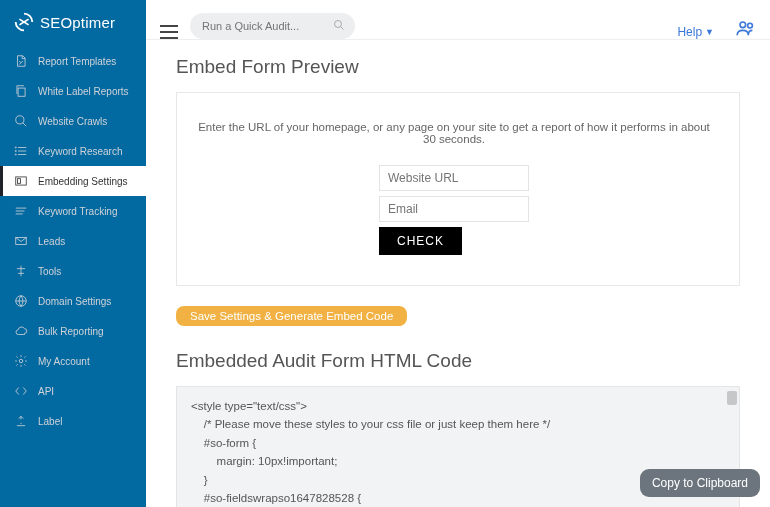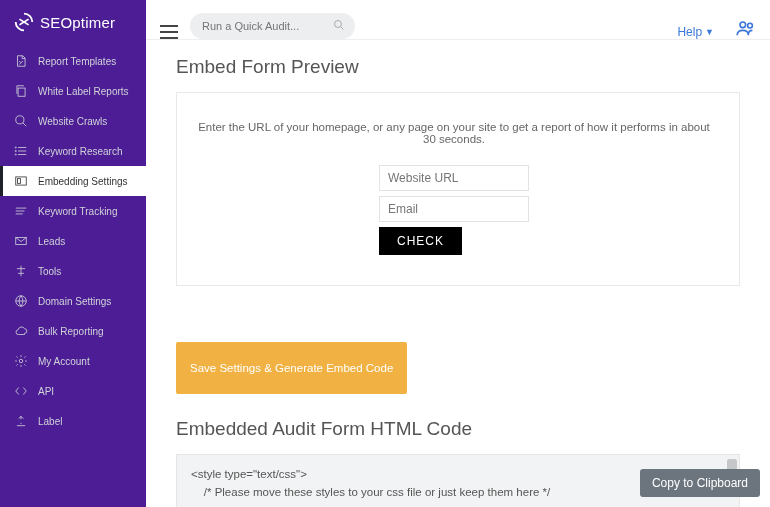--- a/index.html
+++ b/index.html
@@ -1,17 +1,17 @@
 <!DOCTYPE html>
 <html><head>
 <meta charset="utf-8">
 <style>
 * { box-sizing: border-box; margin: 0; padding: 0; }
 body { font-family: -apple-system, BlinkMacSystemFont, "Segoe UI", Helvetica, Arial, sans-serif; font-size: 13px; color: #333; background: #fff; width: 770px; height: 507px; overflow: hidden; position: relative; }
-.sidebar { position: absolute; left: 0; top: 0; width: 146px; height: 507px; background: #4c1d95; color: #b8bcc1; }
+.sidebar { position: absolute; left: 0; top: 0; width: 146px; height: 507px; background: #0369a1; color: #b8bcc1; }
 .logo-wrap { display: flex; align-items: center; padding: 12px 14px 14px 14px; gap: 6px; }
 .logo-wrap svg { flex-shrink: 0; }
 .logo-text { color: #fff; font-size: 15px; font-weight: 500; letter-spacing: .2px; }
 .nav { list-style: none; }
 .nav-item { display: flex; align-items: center; gap: 10px; padding: 8px 14px; font-size: 10px; color: #d0d3d8; cursor: pointer; }
 .nav-item.active { background: #fff; color: #333; border-left: 3px solid #1f2329; padding-left: 11px; }
 .nav-item .icon { width: 14px; height: 14px; display: flex; align-items: center; justify-content: center; flex-shrink: 0; }
 .nav-item .icon svg { width: 14px; height: 14px; stroke: currentColor; fill: none; stroke-width: 1.4; }
 .nav-item.active .icon svg { stroke: #333; }
 .topbar { position: absolute; left: 146px; top: 0; right: 0; height: 40px; display: flex; align-items: flex-end; padding: 0 14px; gap: 12px; border-bottom: 1px solid #eee; }
@@ -23,24 +23,24 @@
 .help { margin-left: auto; color: #3b77d8; font-size: 12px; cursor: pointer; display: flex; align-items: center; gap: 3px; }
 .help-caret { font-size: 9px; }
 .people-icon { margin-left: 10px; color: #3b77d8; }
 .main { position: absolute; left: 146px; top: 40px; right: 0; bottom: 0; overflow-y: auto; padding: 16px 30px 50px 30px; }
 h2.sec { font-size: 19px; font-weight: 400; color: #555; margin-bottom: 14px; }
 .preview-box { border: 1px solid #e8e8e8; padding: 28px 28px 30px 20px; text-align: center; margin-bottom: 20px; }
 .preview-desc { font-size: 11.5px; color: #666; margin-bottom: 20px; }
 .form-row { display: inline-flex; flex-direction: column; align-items: flex-start; gap: 5px; }
 .form-row input { width: 150px; height: 26px; border: 1px solid #e3e3e3; padding: 0 8px; font-size: 12px; color: #555; }
 .check-btn { height: 28px; padding: 0 18px; background: #000; color: #fff; border: none; font-size: 12px; letter-spacing: 1px; cursor: pointer; }
-.save-btn { background: #f1b243; color: #fff; border: none; padding: 20px 14px; font-size: 11.5px; cursor: pointer; border-radius: 2px; margin-bottom: 24px; margin-top: 36px; }
+.save-btn { background: #f1b243; color: #fff; border: none; padding: 4px 14px; font-size: 11.5px; cursor: pointer; border-radius: 8px; margin-bottom: 24px; }
 .code-box { background: #f2f3f4; border: 1px solid #e5e5e5; padding: 10px 14px 0 14px; font-family: "Helvetica Neue", Arial, sans-serif; font-size: 11.5px; color: #555; line-height: 1.6; white-space: pre; overflow: hidden; position: relative; height: 167px; }
 .code-scroll { position: absolute; right: 2px; top: 4px; width: 10px; height: 14px; background: #c5c7c9; border-radius: 2px; }
-.copy-btn { position: absolute; right: 10px; bottom: 10px; background: #6c757d; color: #fff; border: none; padding: 7px 12px; font-size: 12px; border-radius: 3px; cursor: pointer; }
+.copy-btn { position: absolute; right: 10px; bottom: 10px; background: #6c757d; color: #fff; border: none; padding: 7px 12px; font-size: 12px; border-radius: 9px; cursor: pointer; }
 </style>
 </head>
 <body>
 
 <div class="sidebar">
   <div class="logo-wrap">
     <svg width="20" height="20" viewBox="0 0 24 24">
         <path d="M12 2 A10 10 0 0 1 22 12" stroke="#fff" stroke-width="2.2" fill="none"></path>
         <path d="M12 22 A10 10 0 0 1 2 12" stroke="#fff" stroke-width="2.2" fill="none"></path>
         <path d="M6.5 8.5 L12 12 L6.5 15.5" stroke="#fff" stroke-width="2" fill="none"></path>

